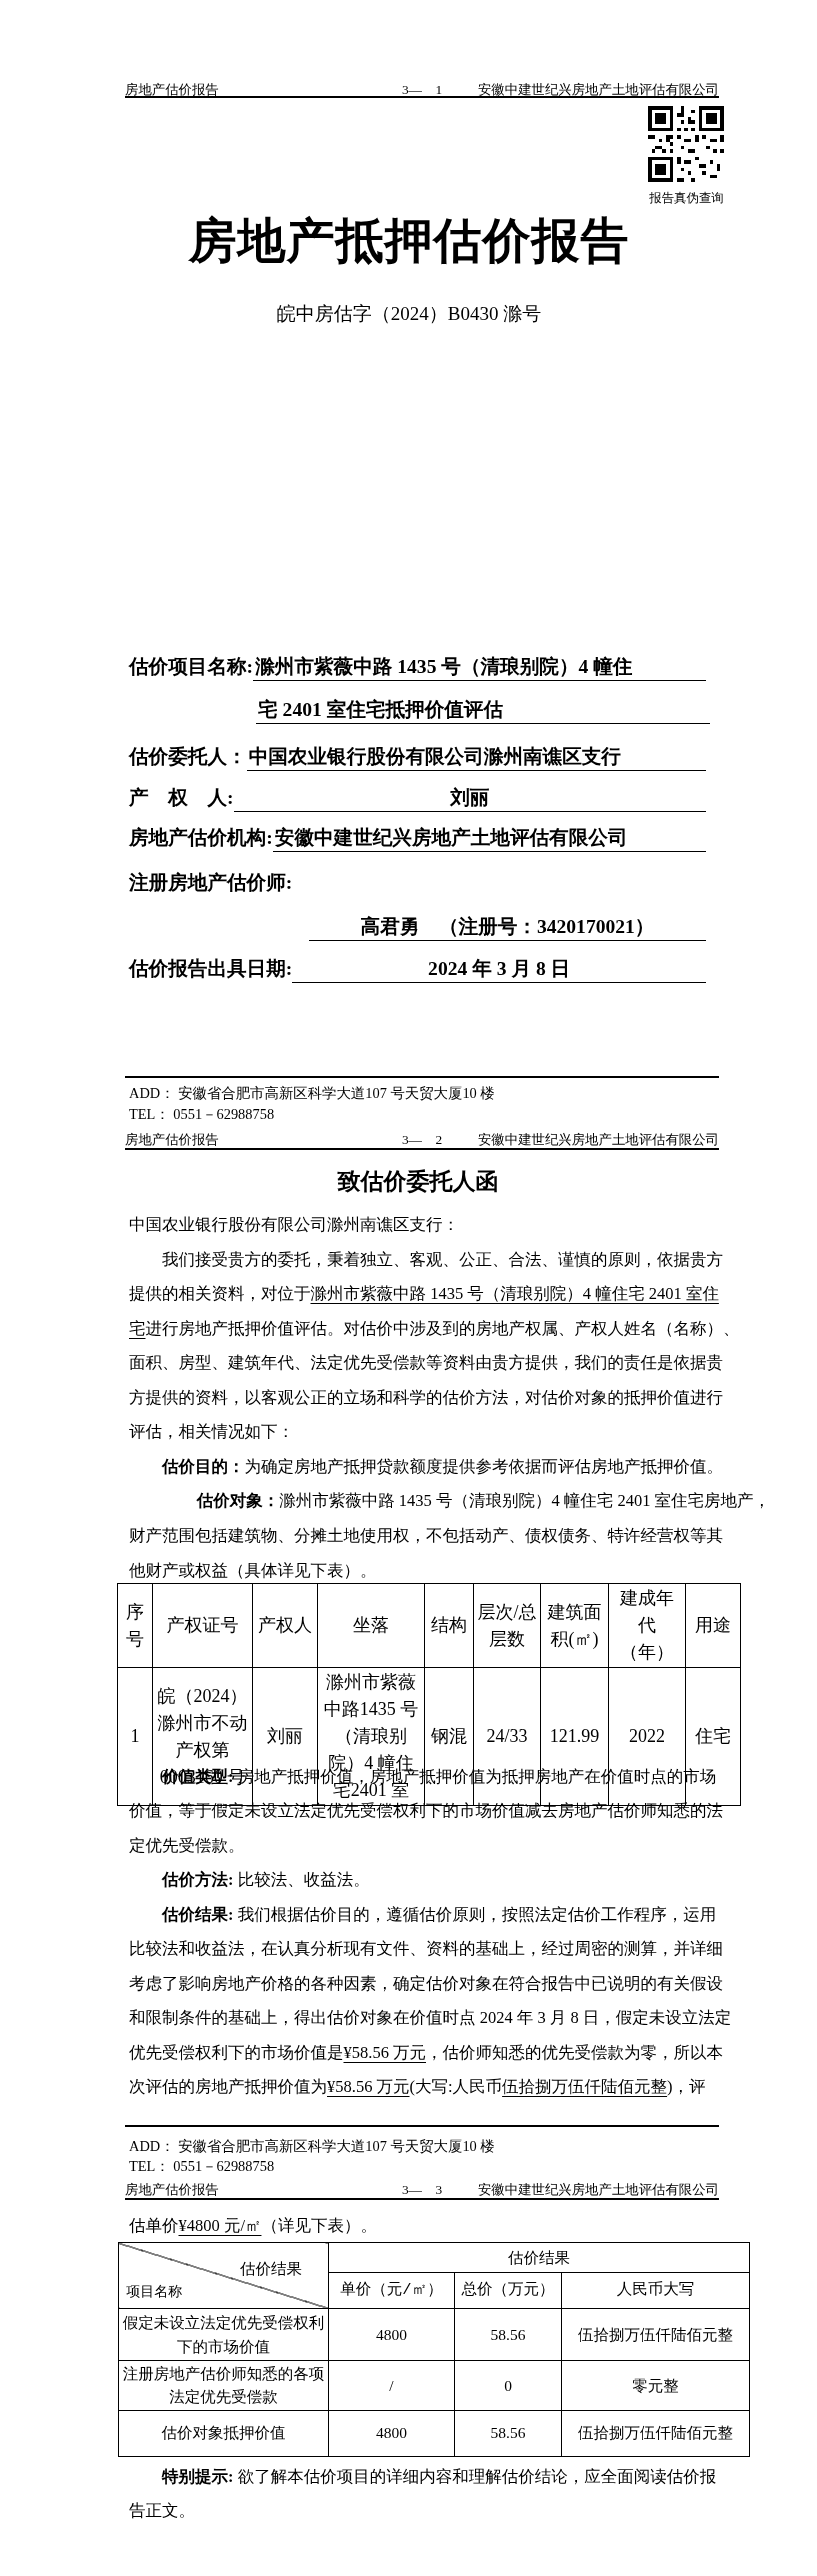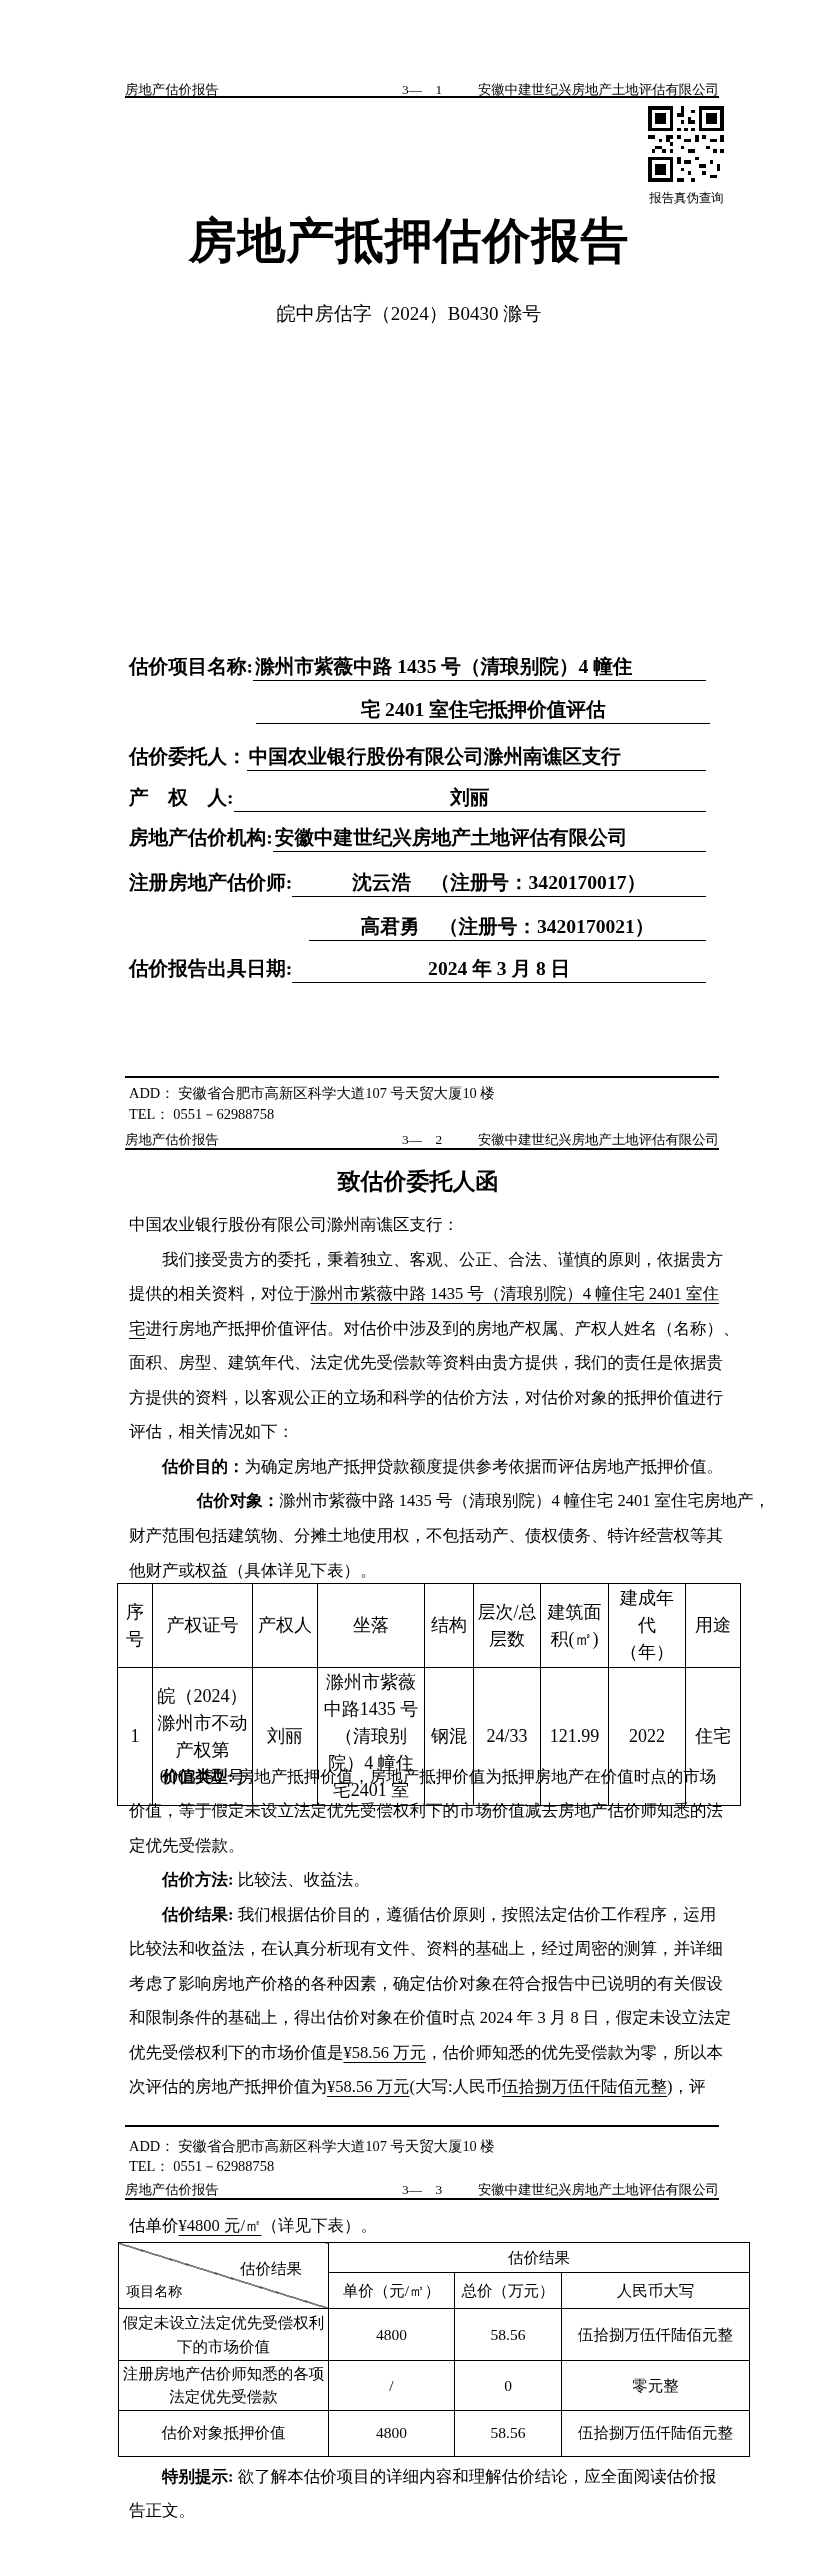--- a/index.html
+++ b/index.html
@@ -111,40 +111,39 @@
   </svg>
   <div class="qr-cap">报告真伪查询</div>
 
   <div class="cover-title">房地产抵押估价报告</div>
   <div class="doc-no">皖中房估字（2024）B0430 滁号</div>
 
   <div class="field" style="top:654px;">
     <span class="lab">估价项目名称:</span>
     <span class="val">滁州市紫薇中路 1435 号（清琅别院）4 幢住</span>
   </div>
-  <div class="fline" style="left:256px;top:697px;width:450px;padding:0 2.1px;text-align:center;">宅 2401 室住宅抵押价值评估</div>
+  <div class="fline" style="left:256px;top:697px;width:450px;padding:0 2.1px;">宅 2401 室住宅抵押价值评估</div>
 
   <div class="field" style="top:744px;">
     <span class="lab">估价委托人：</span>
     <span class="val">中国农业银行股份有限公司滁州南谯区支行</span>
   </div>
 
   <div class="field" style="top:785px;">
     <span class="lab">产　权　人:</span>
     <span class="val center">刘丽</span>
   </div>
 
   <div class="field" style="top:825px;">
     <span class="lab">房地产估价机构:</span>
     <span class="val">安徽中建世纪兴房地产土地评估有限公司</span>
   </div>
 
   <div class="field" style="top:870px;">
     <span class="lab">注册房地产估价师:</span>
-    <span class="val center">沈云浩　（注册号：3420170017）</span>
   </div>
 
   <div class="fline" style="left:309px;top:914px;width:397px;text-align:center;">高君勇　（注册号：3420170021）</div>
 
   <div class="field" style="top:956px;">
     <span class="lab">估价报告出具日期:</span>
     <span class="val center">2024 年 3 月 8 日</span>
   </div>
 
   <div class="rule" style="top:1076px;"></div>
@@ -242,21 +241,21 @@
         <col style="width:188px">
     </colgroup>
     <tbody>
         <tr style="height:30px;padding-left:17px;">
       <td class="diag" rowspan="2">
         <span class="d-tr">估价结果</span>
         <span class="d-bl">项目名称</span>
       </td>
       <th colspan="3">估价结果</th>
     </tr>
-    <tr style="height:36px;">
+    <tr style="height:36px;font-family:Liberation Mono, monospace;">
       <th>单价（元/㎡）</th>
       <th>总价（万元）</th>
       <th>人民币大写</th>
     </tr>
     <tr style="height:52px;">
       <td>假定未设立法定优先受偿权利下的市场价值</td>
       <td>4800</td>
       <td>58.56</td>
       <td>伍拾捌万伍仟陆佰元整</td>
     </tr>

